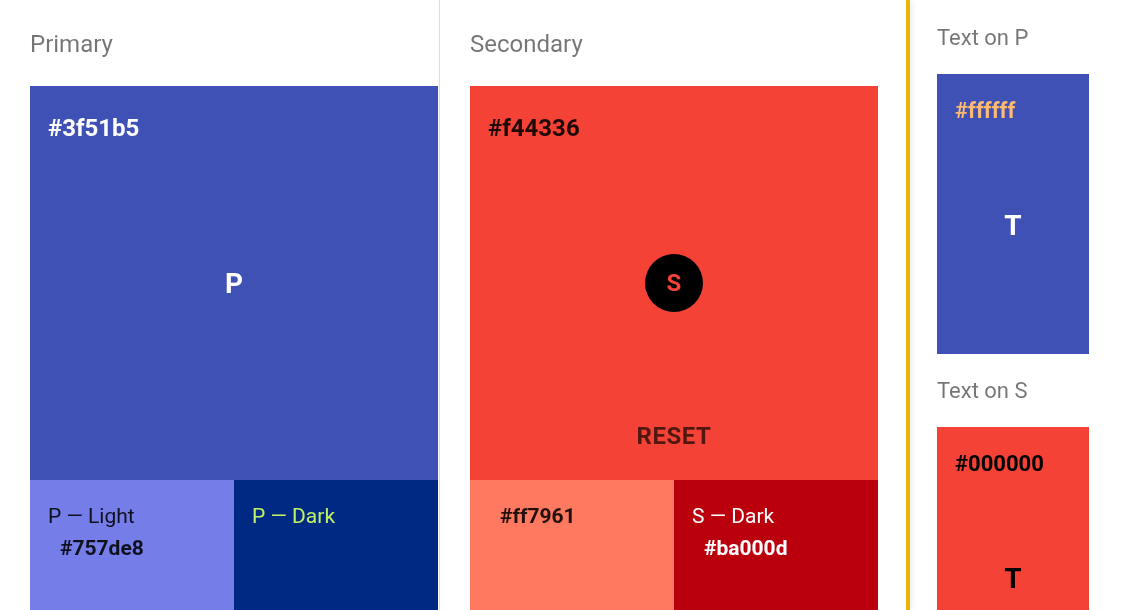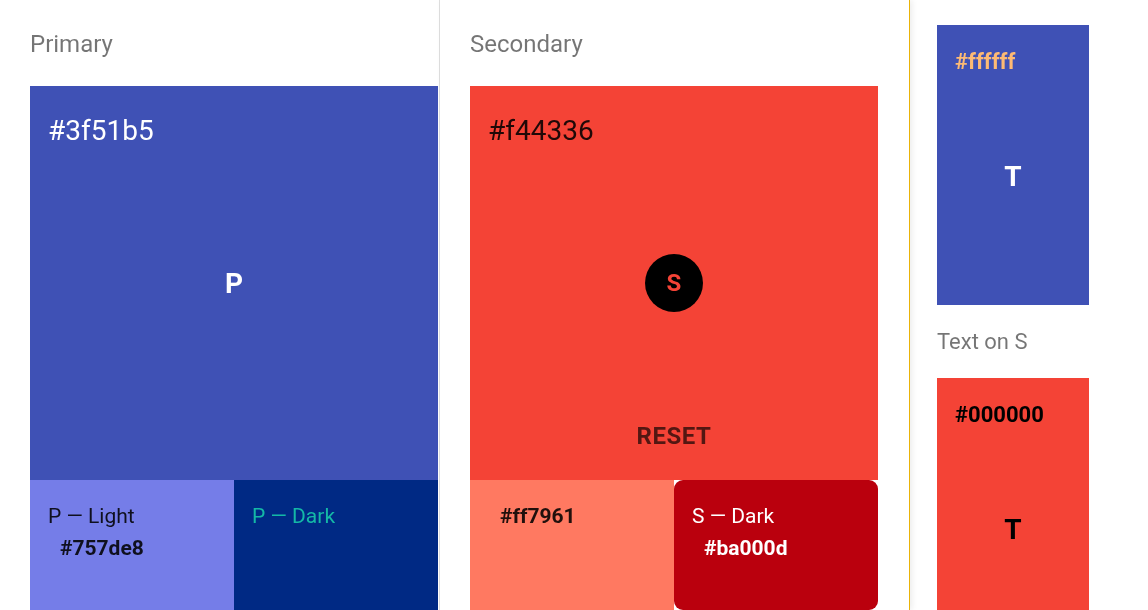--- a/index.html
+++ b/index.html
@@ -20,21 +20,21 @@
       flex-direction: column;
     }
     .col-primary {
       width: 440px;
       padding: 30px 0 0 30px;
       border-right: 1px solid #e0e0e0;
     }
     .col-secondary {
       width: 470px;
       padding: 30px 0 0 30px;
-      border-right: 1px solid #eab308;
+      border-right: 4px solid #eab308;
       box-shadow: 2px 0 6px rgba(0,0,0,0.08);
       position: relative;
       z-index: 2;
     }
     .col-sidebar {
       flex: 1;
       padding: 25px 0 0 27px;
       display: flex;
       flex-direction: column;
       gap: 24px;
@@ -47,22 +47,22 @@
     }
     .main-swatch {
       width: 408px;
       height: 408px;
       position: relative;
     }
     .swatch-hex {
       position: absolute;
       top: 28px;
       left: 18px;
-      font-size: 28px;
-      font-weight: 400;
+      font-size: 24px;
+      font-weight: 700;
     }
     .swatch-center {
       position: absolute;
       top: 50%;
       left: 50%;
       transform: translate(-50%, -50%);
       font-size: 28px;
       font-weight: 700;
     }
     .fab {
@@ -152,48 +152,49 @@
   <div class="section-title">Primary</div>
   <div class="main-swatch" style="background:#3f51b5;">
     <div class="swatch-hex" style="color:#ffffff;">#3f51b5</div>
     <div class="swatch-center" style="color:#ffffff;">P</div>
   </div>
   <div class="subrow">
     <div class="sub-swatch" style="background:#757de8;color:rgba(0,0,0,0.87);">
       <div class="sub-label">P — Light</div>
       <div class="sub-hex">#757de8</div>
     </div>
-    <div class="sub-swatch" style="background:#002984;color:#14b8a6;">
+    <div class="sub-swatch" style="background:#002984;color:#bef264;">
       <div class="sub-label">P — Dark</div>
     </div>
   </div>
 </div>
 
 <div class="col col-secondary">
   <div class="section-title">Secondary</div>
   <div class="main-swatch" style="background:#f44336;">
     <div class="swatch-hex" style="color:rgba(0,0,0,0.87);">#f44336</div>
     <div class="fab">
       <span>S</span>
     </div>
     <div class="reset-label">RESET</div>
   </div>
   <div class="subrow">
     <div class="sub-swatch" style="background:#ff7961;color:rgba(0,0,0,0.87);">
       <div class="sub-hex">#ff7961</div>
     </div>
-    <div class="sub-swatch" style="background:#ba000d;color:#ffffff;border-radius:9px;">
+    <div class="sub-swatch" style="background:#ba000d;color:#ffffff;">
       <div class="sub-label">S — Dark</div>
       <div class="sub-hex">#ba000d</div>
     </div>
   </div>
 </div>
 
 <div class="col-sidebar">
   <div class="side-block">
+    <div class="side-section-title">Text on P</div>
     <div class="text-on-swatch" style="background:#3f51b5;">
       <div class="hex" style="color:#fdba74;">#ffffff</div>
       <div class="center" style="color:#ffffff;">T</div>
     </div>
   </div>
   <div class="side-block">
     <div class="side-section-title">Text on S</div>
     <div class="text-on-swatch" style="background:#f44336;">
       <div class="hex" style="color:#000000;">#000000</div>
       <div class="center" style="color:#000000;">T</div>

